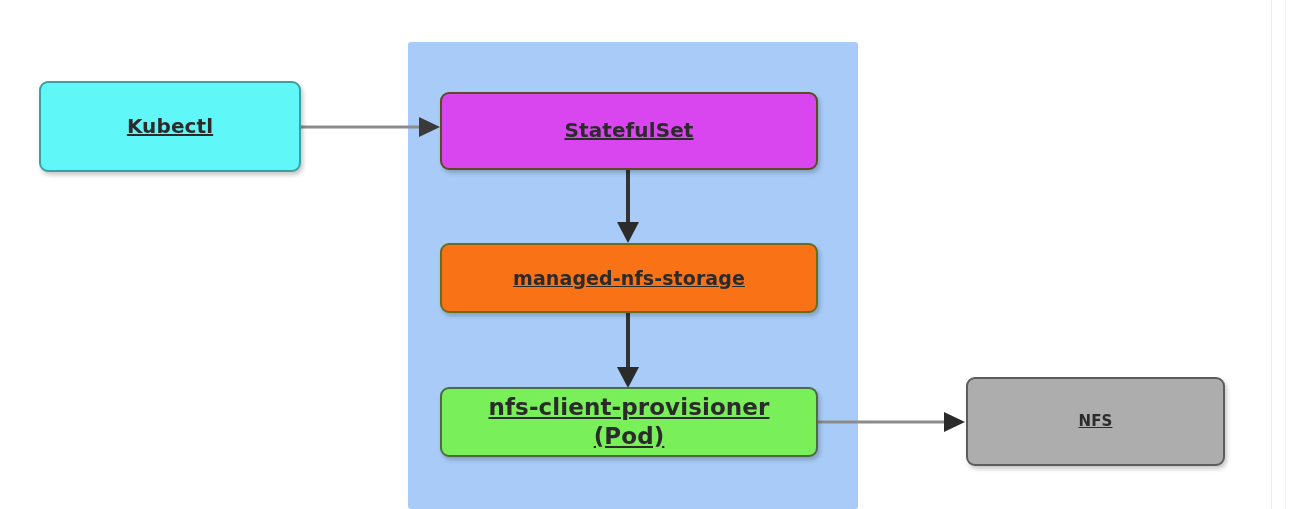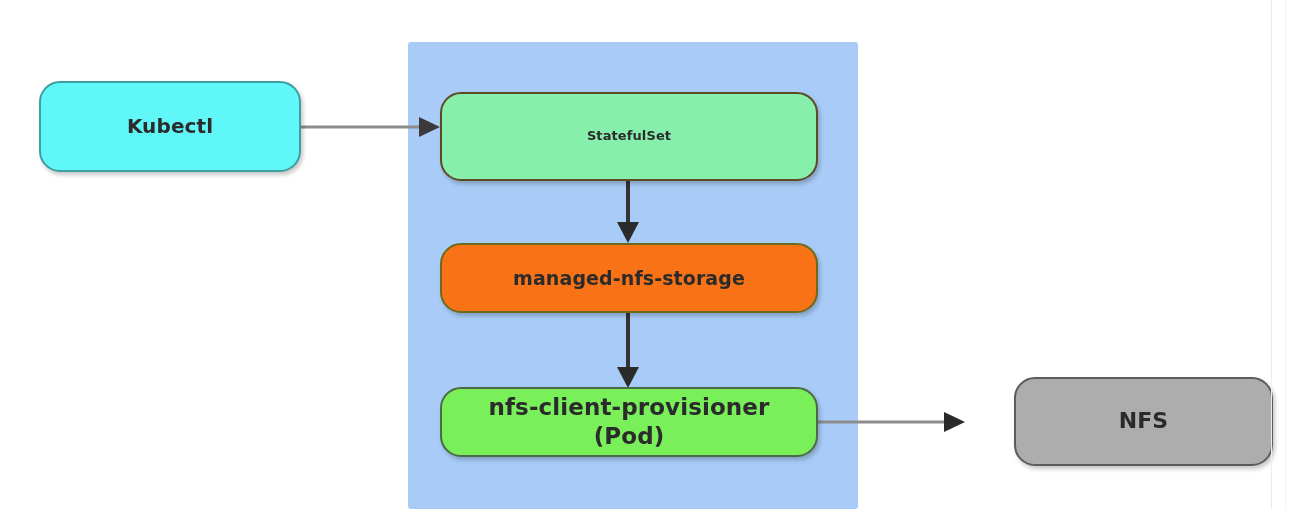--- a/index.html
+++ b/index.html
@@ -36,51 +36,52 @@
     width: 450px;
     height: 467px;
     background: #a8ccf7;
     border-radius: 3px;
   }
 
   
   .node {
     position: absolute;
     box-sizing: border-box;
-    border-radius: 21px;
+    border-radius: 9px;
     display: flex;
     flex-direction: column;
     align-items: center;
     justify-content: center;
     text-align: center;
     color: #2b2b2b;
     font-weight: bold;
     line-height: 1.28;
     letter-spacing: 0.1px;
     box-shadow: 2px 3px 4px rgba(0,0,0,0.22);
+    text-decoration: underline;
   }
   .node .line2 { display: block; }
 
   .node-kubectl {
     left: 39px;
     top: 81px;
     width: 262px;
     height: 91px;
     background: #5ff7f7;
     border: 2px solid #3f9ea3;
     font-size: 20px;
   }
   .node-statefulset {
     left: 440px;
     top: 92px;
     width: 378px;
-    height: 89px;
-    background: #86efac;
+    height: 78px;
+    background: #d946ef;
     border: 2px solid #5d4a23;
-    font-size: 13px;
+    font-size: 20px;
   }
   .node-storageclass {
     left: 440px;
     top: 243px;
     width: 378px;
     height: 70px;
     background: #f97316;
     border: 2px solid #6b6b1c;
     font-size: 19px;
   }
@@ -93,22 +94,21 @@
     border: 2px solid #4a6b43;
     font-size: 23px;
   }
   .node-nfs {
     left: 966px;
     top: 377px;
     width: 259px;
     height: 89px;
     background: #adadad;
     border: 2px solid #5c5c5c;
-    font-size: 22px;
-    margin-left: 48px;
+    font-size: 15px;
   }
 
   
   .conn {
     position: absolute;
   }
   .conn svg { display: block; overflow: visible; }
 </style>
 </head>
 <body>

